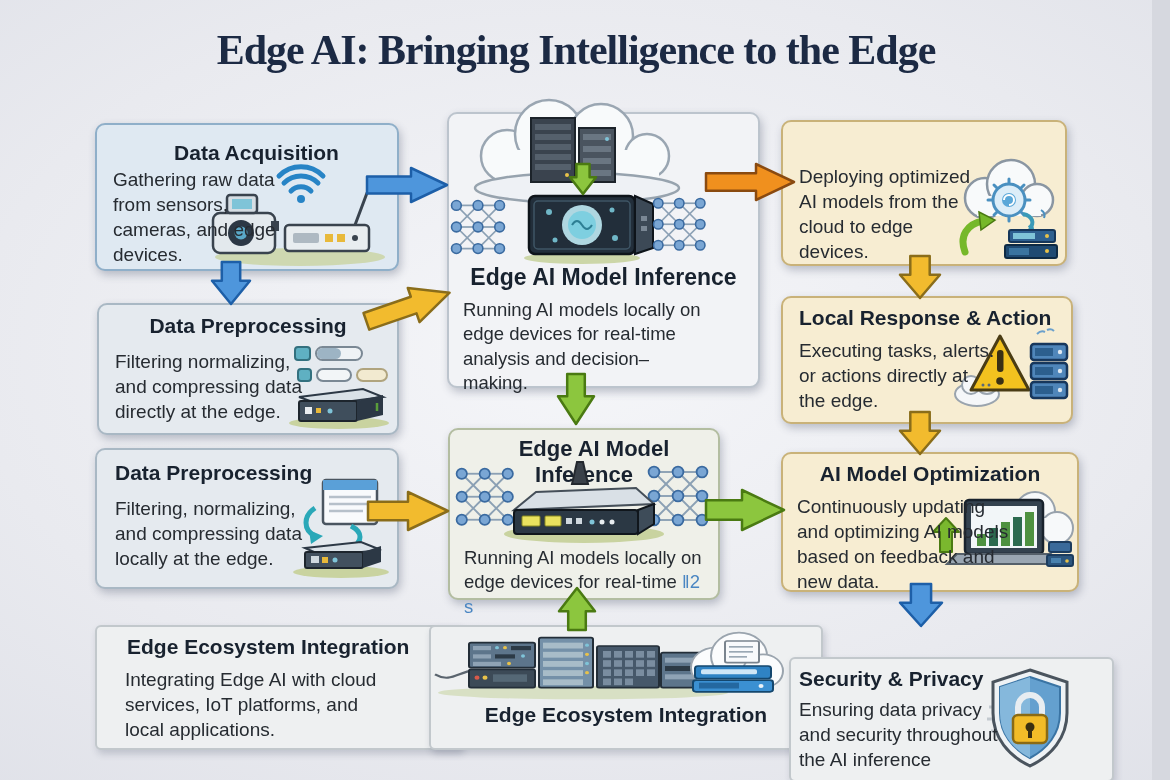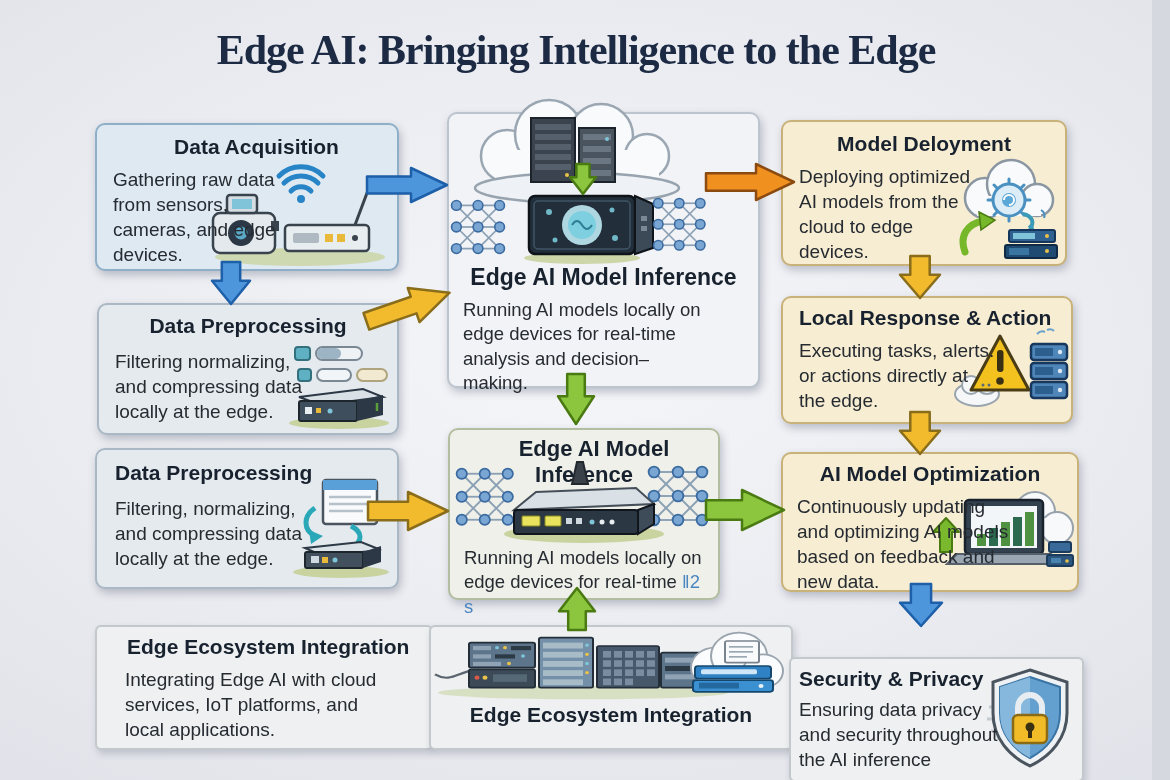--- a/index.html
+++ b/index.html
@@ -12,21 +12,21 @@
     position:absolute;top:26px;left:0;right:0;text-align:center;
     font:700 42px "Liberation Serif",serif;color:var(--title,#1c2a44);letter-spacing:-1px;
   }
   .box{position:absolute;border-radius:10px;box-shadow:2px 4px 8px rgba(60,70,95,.30);}
   .blue{background:var(--box-blue-bg,#dfe9f2);border:2.5px solid var(--box-blue-border,#8fafc9);}
   .grayb{background:var(--box-gray-bg,#e5eaef);border:2.5px solid var(--box-gray-border,#a9b8c4);}
   .light{background:var(--box-light-bg,#f2f3f6);border:2px solid var(--box-light-border,#bcc4cd);}
   .olive{background:var(--box-olive-bg,#eff0e9);border:2px solid var(--box-olive-border,#b3bda1);}
   .cream{background:var(--box-cream-bg,#f7edd2);border:2.5px solid var(--box-cream-border,#c9b279);}
   .band{background:var(--band-bg,#eef0f1);border:2px solid var(--band-border,#c2c8cc);border-radius:6px;
-        box-shadow:2px 4px 7px rgba(60,70,95,.22);}
+        box-shadow:2px 4px 7px rgba(60,70,95,.22);padding-left:30px;}
   .bx-title{position:absolute;left:0;right:0;text-align:center;
     font:700 21px "Liberation Sans",sans-serif;color:var(--heading,#18222f);}
   .bx-title.left{text-align:left;}
   .bx-body{position:absolute;font:400 19px/1.32 "Liberation Sans",sans-serif;color:var(--body,#262b31);}
   .glitch{color:var(--glitch-text,#4a86c2);font-weight:400;}
   svg.ill{position:absolute;overflow:visible;}
   #arrows-layer svg{position:absolute;overflow:visible;z-index:6;}
 </style>
 </head>
 <body>
@@ -61,21 +61,21 @@
             <circle cx="45" cy="25" r="4.5"></circle>
             <circle cx="45" cy="45" r="4.5"></circle>
         </g>
       </g>
     </defs>
   </svg>
 
   <div class="main-title">Edge AI: Bringing Intelligence to the Edge</div>
 
   <div class="box blue" style="left:95px;top:123px;width:300px;height:144px;">
-    <div class="bx-title" style="top:10px;padding-left:19px;">Data Acquisition</div>
+    <div class="bx-title" style="top:16px;padding-left:19px;">Data Acquisition</div>
     <svg class="ill" style="left:108px;top:52px;" width="182" height="90" viewBox="0 0 182 90">
       <ellipse cx="95" cy="80" rx="85" ry="9" fill="#c9d3a0" opacity=".8"></ellipse>
       <rect x="8" y="36" width="62" height="40" rx="7" fill="#e3e9ed" stroke="#39434e" stroke-width="2.5"></rect>
       <circle cx="36" cy="56" r="13" fill="#2c3845"></circle>
         <circle cx="36" cy="56" r="6.5" fill="#5aa8c8"></circle>
       <rect x="22" y="18" width="30" height="18" rx="3" fill="#d5dde3" stroke="#39434e" stroke-width="2.5"></rect>
       <rect x="27" y="22" width="20" height="10" fill="#7fc4d8"></rect>
       <rect x="66" y="44" width="8" height="10" fill="#39434e"></rect>
       <line x1="150" y1="48" x2="162" y2="16" stroke="#39434e" stroke-width="3" stroke-linecap="round"></line>
       <rect x="80" y="48" width="84" height="26" rx="4" fill="#e8edf0" stroke="#39434e" stroke-width="2.5"></rect>
@@ -106,21 +106,21 @@
     <svg class="ill" style="left:186px;top:76px;" width="108" height="48" viewBox="0 0 108 48">
       <ellipse cx="54" cy="42" rx="50" ry="6" fill="#c9d3a0"></ellipse>
       <polygon points="14,16 78,8 98,16 36,24" fill="#d9e1e7" stroke="#2c3845" stroke-width="2"></polygon>
       <rect x="14" y="20" width="58" height="20" rx="2" fill="#3f4e5c" stroke="#1d252d" stroke-width="2"></rect>
       <rect x="20" y="26" width="7" height="7" fill="#e8edf0"></rect>
         <rect x="31" y="27" width="5" height="5" fill="#e8b93a"></rect>
       <circle cx="45" cy="30" r="2.5" fill="#7fc4d8"></circle>
       <polygon points="72,20 98,14 98,34 72,40" fill="#2c3845"></polygon>
       <line x1="92" y1="22" x2="92" y2="30" stroke="#5a9e3a" stroke-width="2.5"></line>
     </svg>
-    <div class="bx-body" style="left:16px;top:44px;width:200px;">Filtering normalizing, and compressing data locally at the edge.</div>
+    <div class="bx-body" style="left:16px;top:44px;width:200px;">Filtering normalizing, and compressing data directly at the edge.</div>
   </div>
 
   <div class="box grayb" style="left:95px;top:448px;width:300px;height:137px;">
     <div class="bx-title left" style="top:11px;left:18px;">Data Preprocessing</div>
     <svg class="ill" style="left:192px;top:28px;" width="105" height="102" viewBox="0 0 105 102">
       <rect x="34" y="2" width="54" height="44" rx="3" fill="#f8fafc" stroke="#4a5560" stroke-width="2.5"></rect>
       <rect x="34" y="2" width="54" height="10" fill="#5aa0d8"></rect>
       <line x1="40" y1="19" x2="82" y2="19" stroke="#b6c0ca" stroke-width="2.5"></line>
       <line x1="40" y1="26" x2="82" y2="26" stroke="#b6c0ca" stroke-width="2.5"></line>
       <line x1="40" y1="33" x2="74" y2="33" stroke="#b6c0ca" stroke-width="2.5"></line>
@@ -200,21 +200,20 @@
         <rect x="124" y="60" width="6" height="6" fill="#cfd8de"></rect>
       <circle cx="140" cy="64" r="2.5" fill="#7fc4d8"></circle>
         <circle cx="150" cy="64" r="2.5" fill="#e8edf0"></circle>
         <circle cx="160" cy="64" r="2.5" fill="#e8edf0"></circle>
       <polygon points="186,52 202,46 202,66 186,76" fill="#3e4c59" stroke="#10161c" stroke-width="2"></polygon>
     </svg>
     <div class="bx-body" style="left:14px;top:116px;width:250px;font-size:18.5px;"><span>Running AI models locally on edge devices for real-time</span> <span class="glitch">ǁ2 s</span></div>
   </div>
 
   <div class="box cream" style="left:781px;top:120px;width:282px;height:142px;">
-    <div class="bx-title" style="top:10px;">Model Deloyment</div>
     <svg class="ill" style="left:168px;top:32px;" width="110" height="106" viewBox="0 0 110 106">
       <g fill="#f8fafb" stroke="#8a96a2" stroke-width="2.5">
         <circle cx="34" cy="44" r="20"></circle>
           <circle cx="60" cy="30" r="24"></circle>
           <circle cx="86" cy="46" r="16"></circle>
       </g>
       <rect x="26" y="42" width="64" height="20" fill="#f8fafb"></rect>
       <g stroke="#4a90c0" stroke-width="3" stroke-linecap="round">
         <line x1="58" y1="30" x2="58" y2="25"></line>
           <line x1="58" y1="62" x2="58" y2="67"></line>

